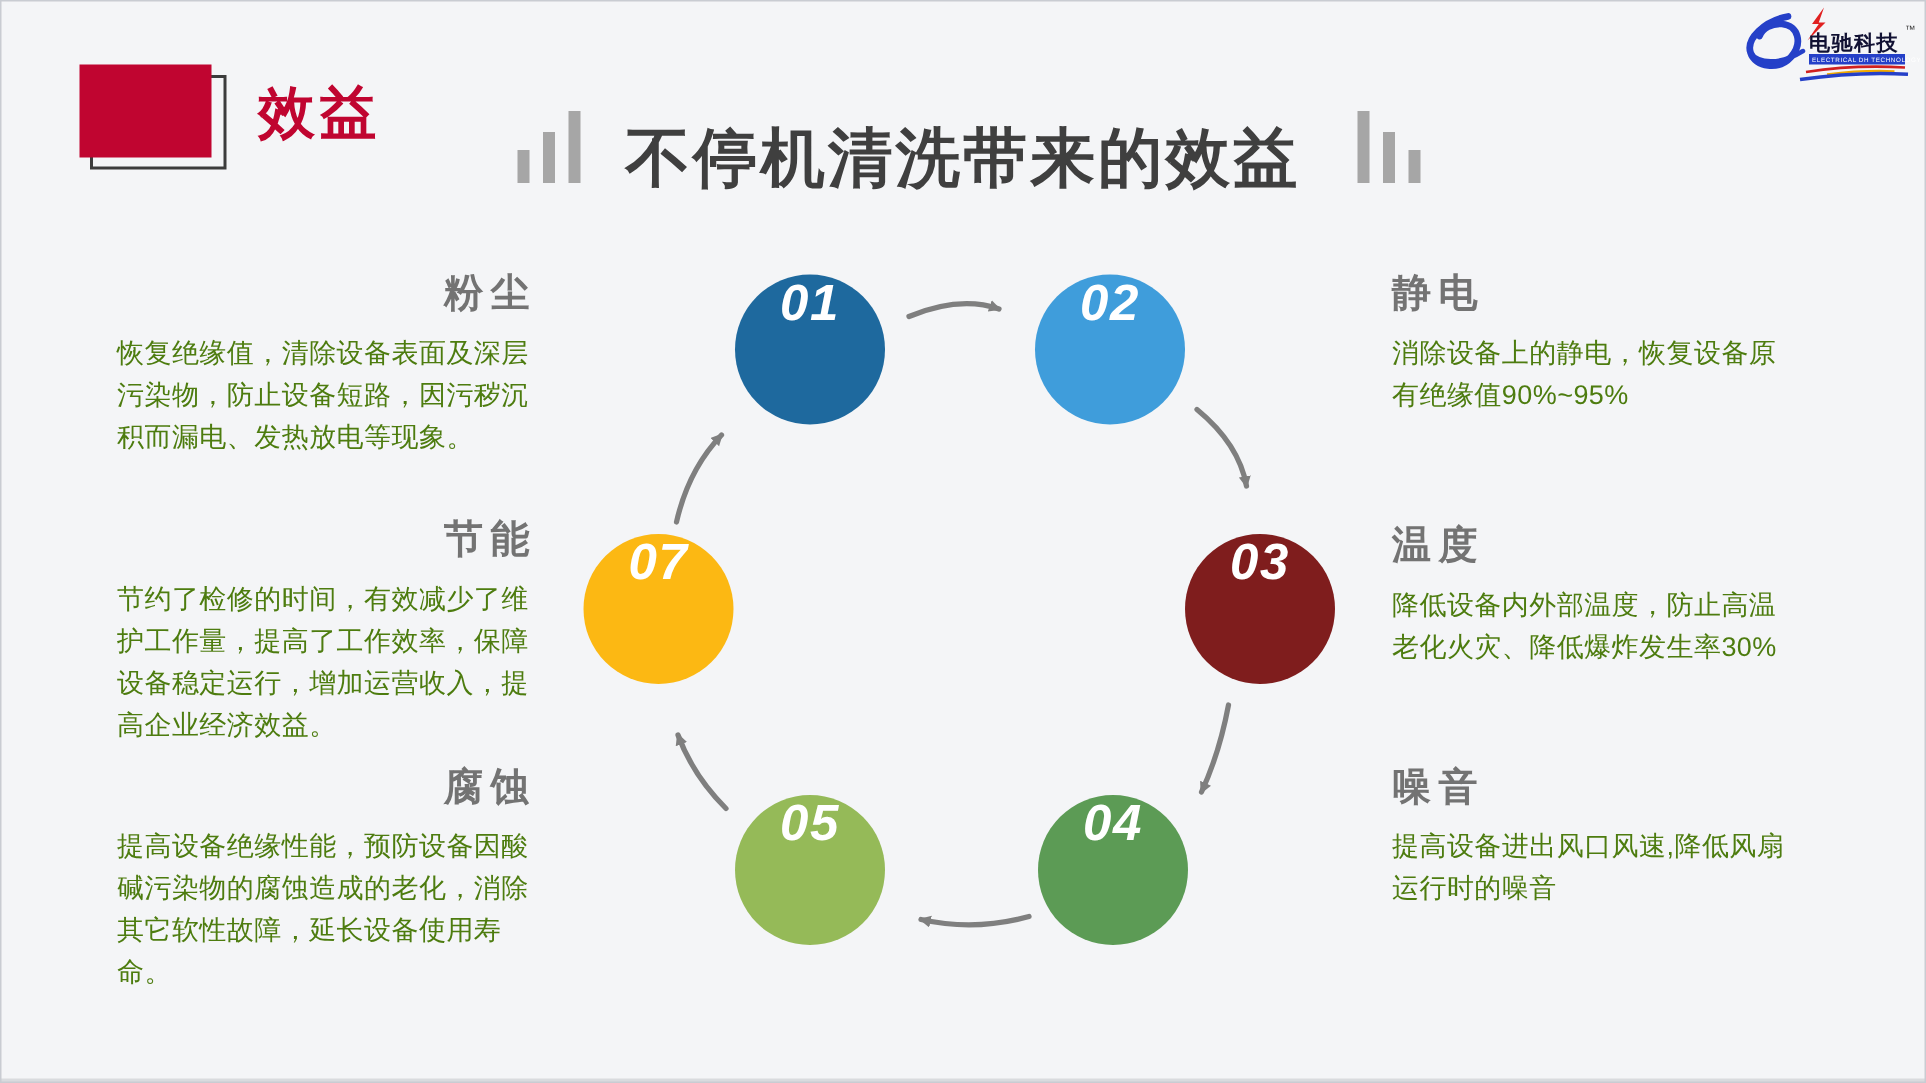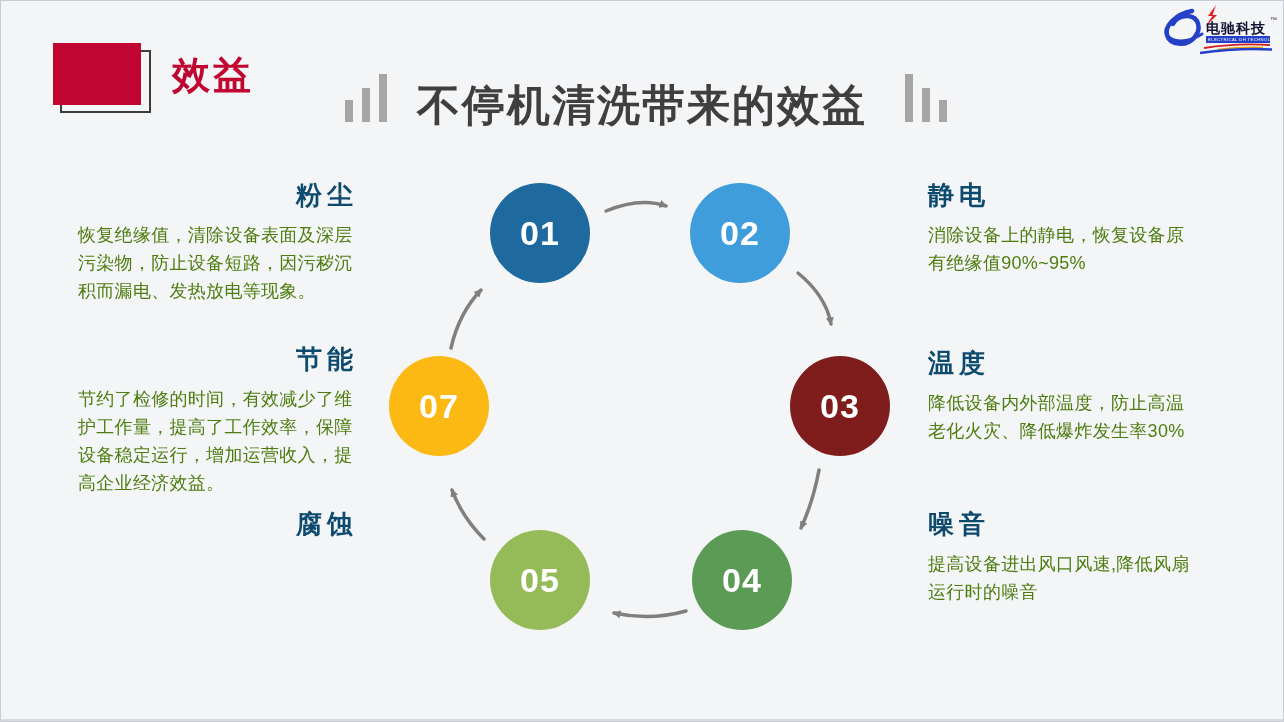--- a/index.html
+++ b/index.html
@@ -16,31 +16,31 @@
   .bars span{width:8px;background:var(--bar-gray,#a6a6a6);display:block;}
   .bars-left{left:345px;}
   .bars-right{left:905px;}
   .h22{height:22px;} .h34{height:34px;} .h48{height:48px;}
 
   
   .logo{position:absolute;left:1158px;top:4px;width:122px;height:54px;}
 
   
   .benefit{position:absolute;}
-  .benefit h3{margin:0;font-size:26px;font-weight:700;color:#0c4a6e;letter-spacing:5px;line-height:30px;}
+  .benefit h3{margin:0;font-size:26px;font-weight:700;color:#737373;letter-spacing:5px;line-height:30px;}
   .benefit p{margin:11px 0 0 0;font-size:18px;line-height:28px;color:#4d7c0f;letter-spacing:0.3px;}
   .b-left{left:78px;width:288px;}
   .b-left h3{text-align:right;padding-right:8px;}
   .b-right{left:928px;width:266px;}
   #benefit-dust{top:180px;} #benefit-energy{top:344px;} #benefit-corrosion{top:509px;}
   #benefit-static{top:180px;} #benefit-temp{top:348px;} #benefit-noise{top:509px;}
 
   
-  .circle{position:absolute;width:100px;height:100px;border-radius:50%;display:flex;align-items:center;justify-content:center;
-          color:#ffffff;font-size:34px;font-weight:700;letter-spacing:1px;}
+  .circle{position:absolute;width:100px;height:100px;border-radius:50%;display:flex;align-items:flex-start;justify-content:center;
+          color:#ffffff;font-size:34px;font-weight:700;letter-spacing:1px;font-style:italic;}
   #step-0{left:490px;top:183px;} #step-1{left:690px;top:183px;} #step-2{left:790px;top:356px;}
   #step-3{left:692px;top:530px;} #step-4{left:490px;top:530px;} #step-5{left:389px;top:356px;}
   svg.arrows{position:absolute;left:0;top:0;pointer-events:none;}
   svg.arrows path.arrow{stroke:var(--arrow-gray,#7f7f7f);stroke-width:3.5;fill:none;stroke-linecap:round;}
   .ah-fill{fill:var(--arrow-gray,#7f7f7f);}
 </style>
 </head>
 <body>
 
 <div class="slide">
@@ -79,20 +79,21 @@
   <div class="benefit b-left" id="benefit-dust">
     <h3>粉尘</h3>
     <p>恢复绝缘值，清除设备表面及深层污染物，防止设备短路，因污秽沉积而漏电、发热放电等现象。</p>
   </div>
   <div class="benefit b-left" id="benefit-energy">
     <h3>节能</h3>
     <p>节约了检修的时间，有效减少了维护工作量，提高了工作效率，保障设备稳定运行，增加运营收入，提高企业经济效益。</p>
   </div>
   <div class="benefit b-left" id="benefit-corrosion">
     <h3>腐蚀</h3>
+    <p>提高设备绝缘性能，预防设备因酸碱污染物的腐蚀造成的老化，消除其它软性故障，延长设备使用寿命。</p>
   </div>
 
   <div class="benefit b-right" id="benefit-static">
     <h3>静电</h3>
     <p>消除设备上的静电，恢复设备原有绝缘值90%~95%</p>
   </div>
   <div class="benefit b-right" id="benefit-temp">
     <h3>温度</h3>
     <p>降低设备内外部温度，防止高温老化火灾、降低爆炸发生率30%</p>
   </div>

